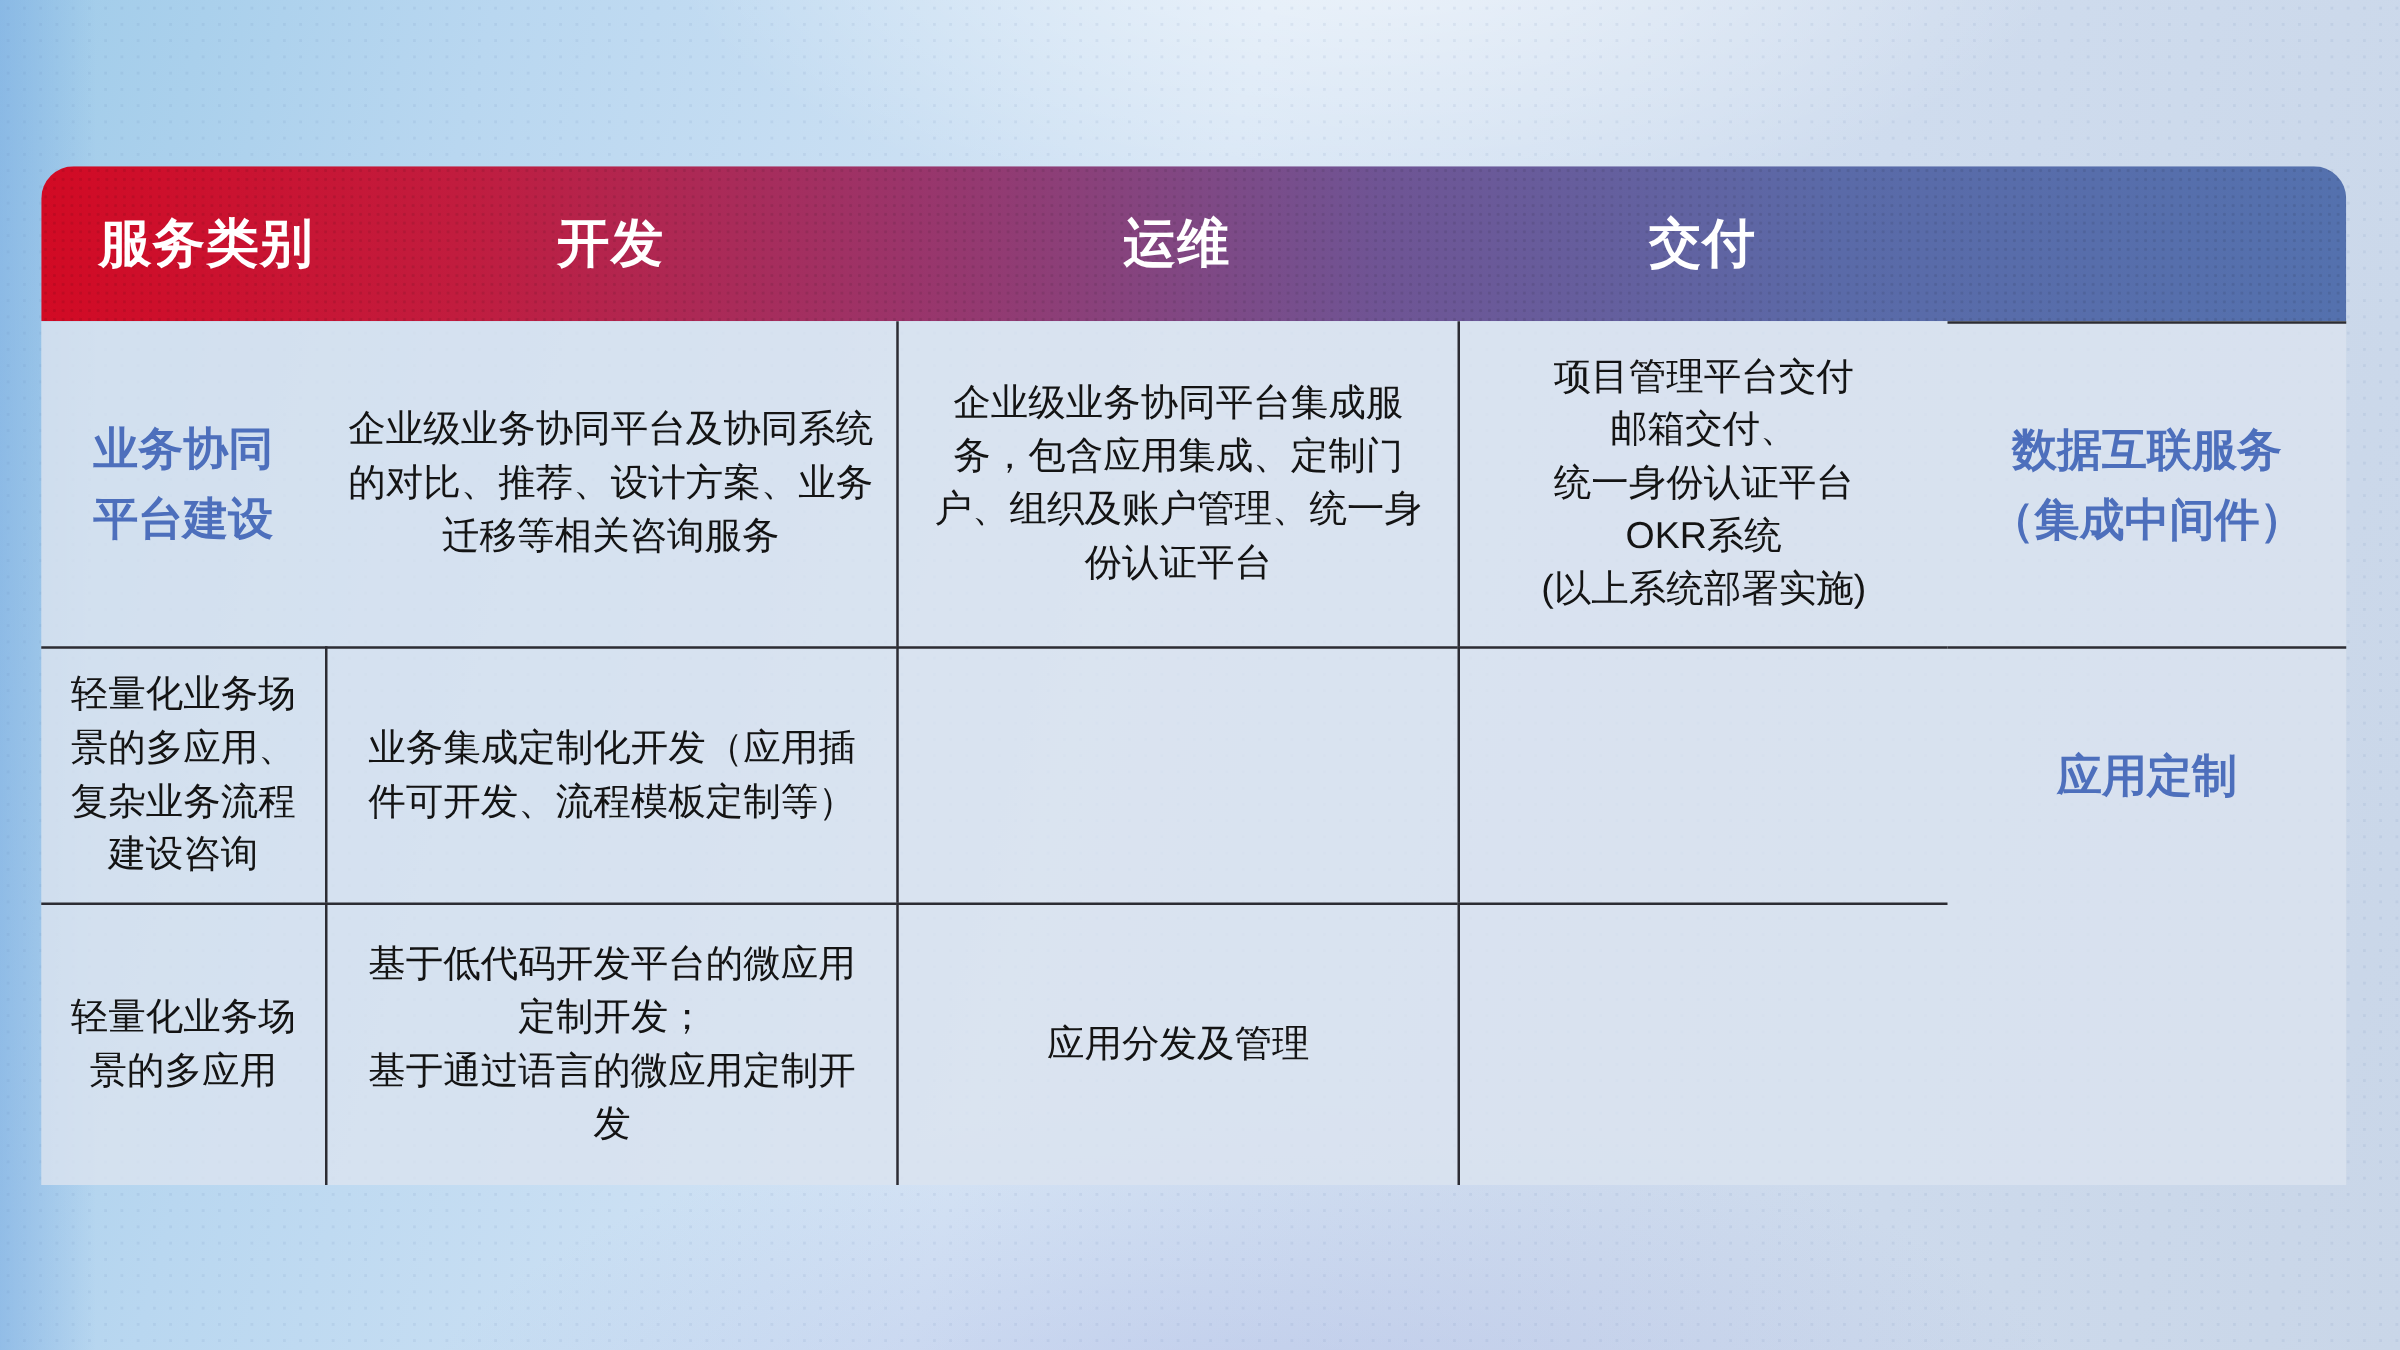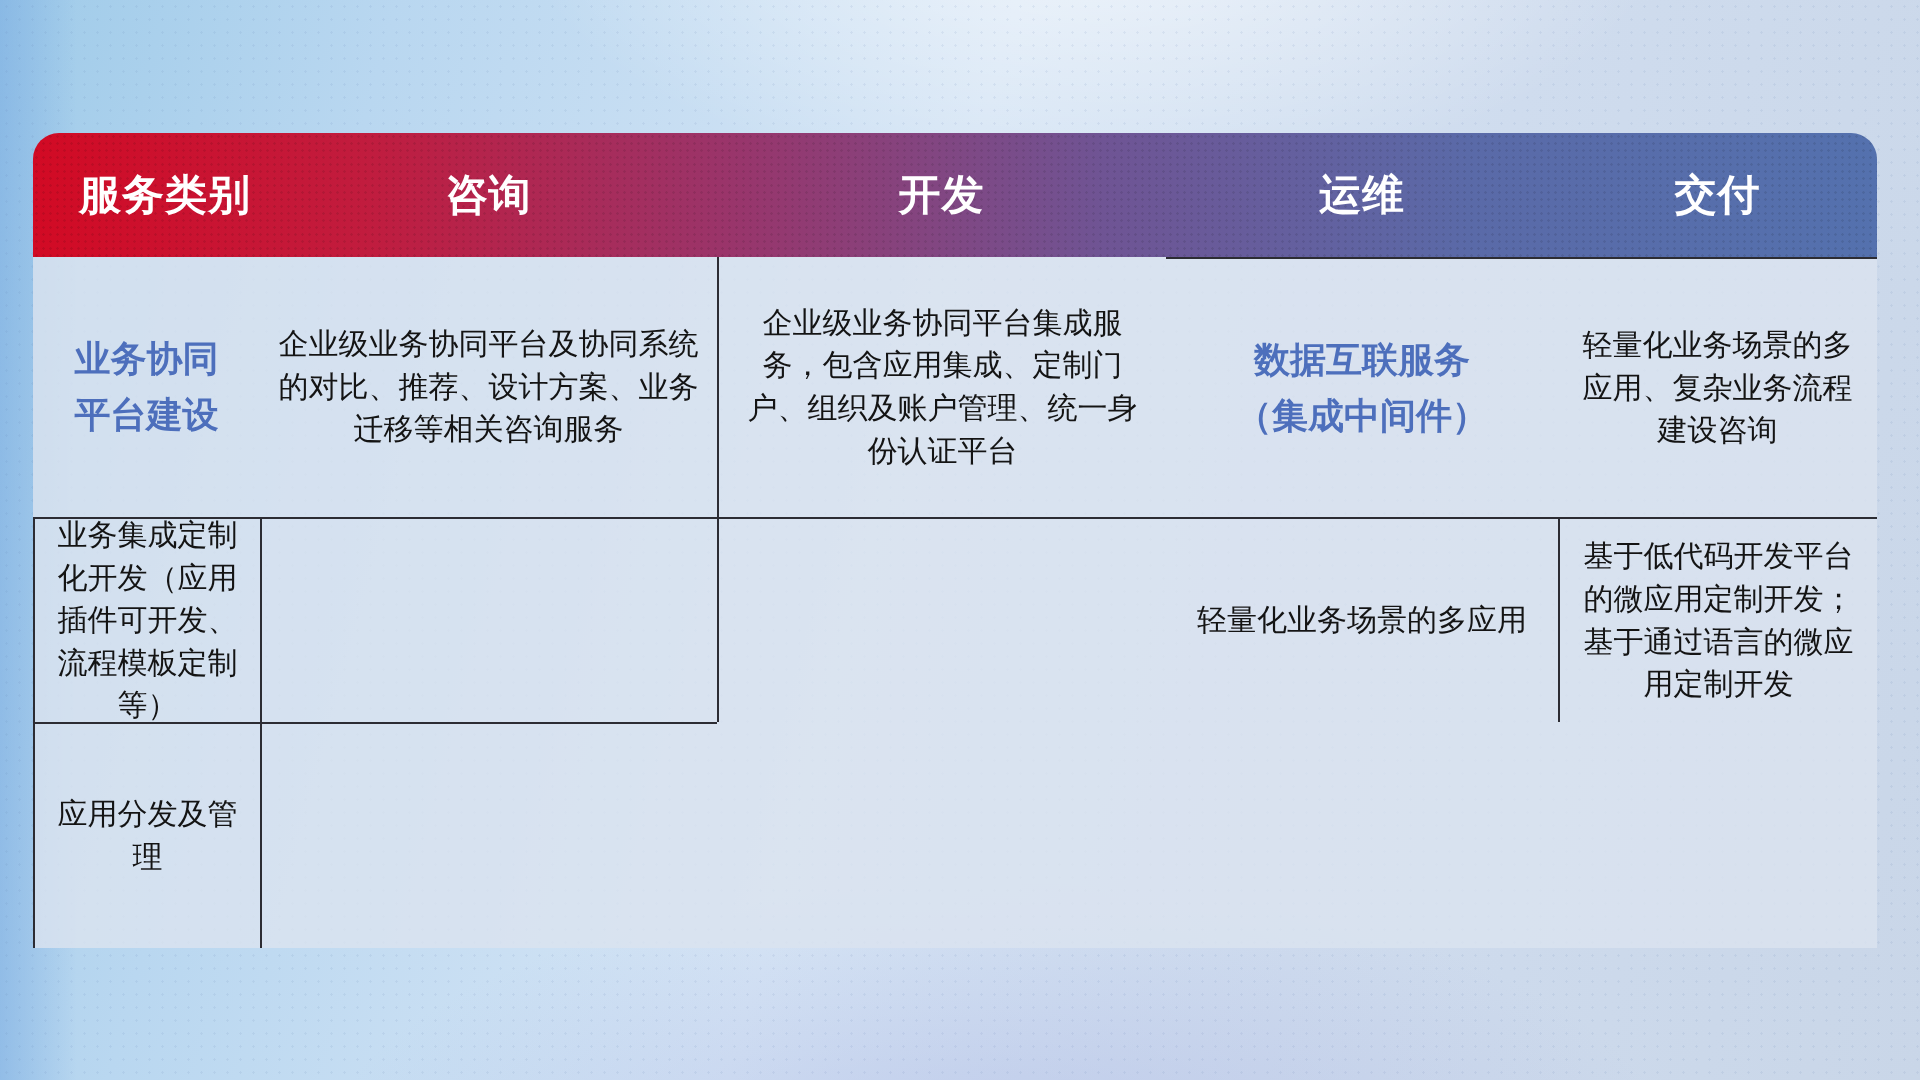--- a/index.html
+++ b/index.html
@@ -84,40 +84,45 @@
   .bt { border-top: 2px solid #2c2c33; }
 </style>
 </head>
 <body>
 
 <div class="stage">
   <div class="service-table">
 
     <div class="thead">
       <div class="th first">服务类别</div>
-      <div class="th">咨询</div>
       <div class="th">开发</div>
       <div class="th">运维</div>
       <div class="th">交付</div>
     </div>
 
     <div class="tbody">
 
       <div class="cell category">业务协同
 平台建设</div>
       <div class="cell">企业级业务协同平台及协同系统的对比、推荐、设计方案、业务迁移等相关咨询服务</div>
       <div class="cell bl">企业级业务协同平台集成服务，包含应用集成、定制门户、组织及账户管理、统一身份认证平台</div>
+      <div class="cell bl">项目管理平台交付
+邮箱交付、
+统一身份认证平台
+OKR系统
+(以上系统部署实施)</div>
 
       <div class="cell category bt">数据互联服务
 （集成中间件）</div>
       <div class="cell bt">轻量化业务场景的多应用、复杂业务流程建设咨询</div>
       <div class="cell bl bt">业务集成定制化开发（应用插件可开发、流程模板定制等）</div>
       <div class="cell bl bt"></div>
       <div class="cell bl bt"></div>
 
+      <div class="cell category bt">应用定制</div>
       <div class="cell bt">轻量化业务场景的多应用</div>
       <div class="cell bl bt">基于低代码开发平台的微应用定制开发；
 基于通过语言的微应用定制开发</div>
       <div class="cell bl bt">应用分发及管理</div>
       <div class="cell bl bt"></div>
     </div>
 
   </div>
 </div>
 

